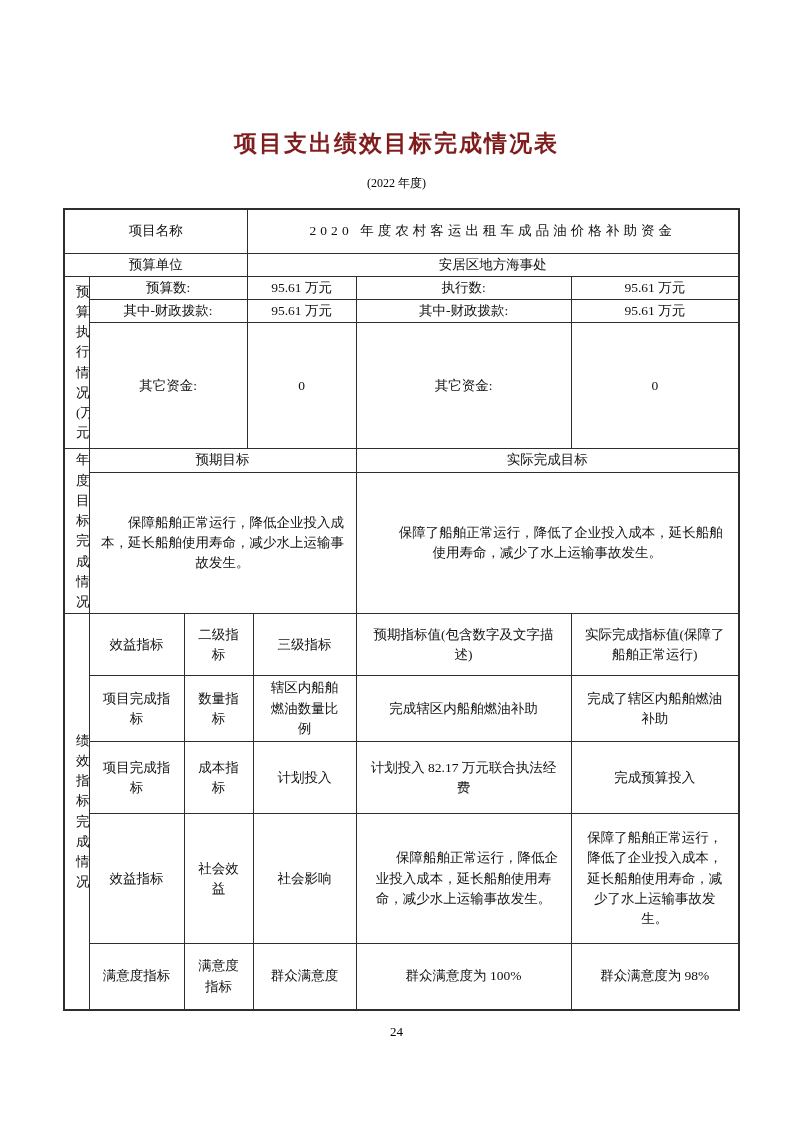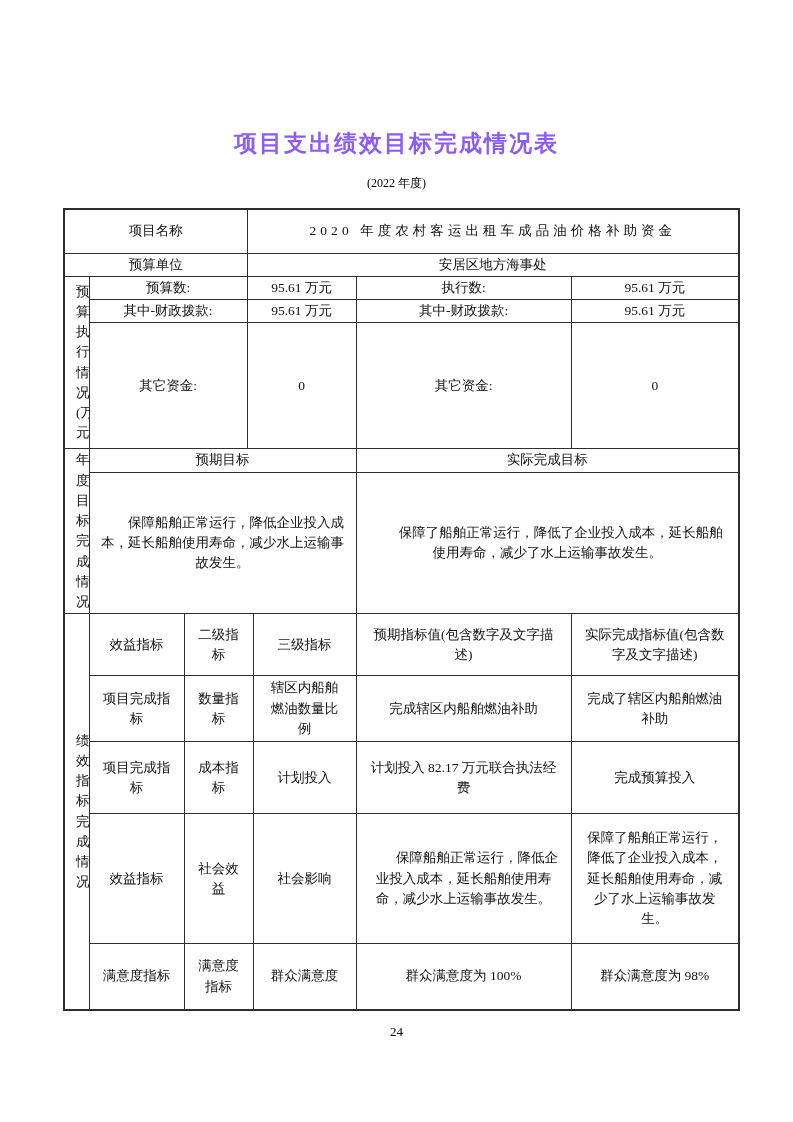--- a/index.html
+++ b/index.html
@@ -21,21 +21,21 @@
     position: absolute;
     top: 128px;
     left: 0;
     width: 100%;
     margin: 0;
     text-align: center;
     font-family: "Liberation Sans", sans-serif;
     font-weight: 700;
     font-size: 23px;
     letter-spacing: 2px;
-    color: #8b5cf6;
+    color: #7f1d1d;
   }
   .doc-subtitle {
     position: absolute;
     top: 175px;
     left: 0;
     width: 100%;
     text-align: center;
     font-family: "Liberation Serif", serif;
     font-size: 12px;
     color: #000000;
@@ -186,21 +186,21 @@
 指
 标
 完
 成
 情
 况</td>
         <td>效益指标</td>
         <td colspan="2">二级指标</td>
         <td>三级指标</td>
         <td>预期指标值(包含数字及文字描述)</td>
-        <td>实际完成指标值(包含数字及文字描述)</td>
+        <td>实际完成指标值(保障了船舶正常运行)</td>
       </tr>
       <tr class="r9">
         <td>项目完成指标</td>
         <td colspan="2">数量指标</td>
         <td>辖区内船舶燃油数量比例</td>
         <td>完成辖区内船舶燃油补助</td>
         <td>完成了辖区内船舶燃油补助</td>
       </tr>
       <tr class="r10">
         <td>项目完成指标</td>

